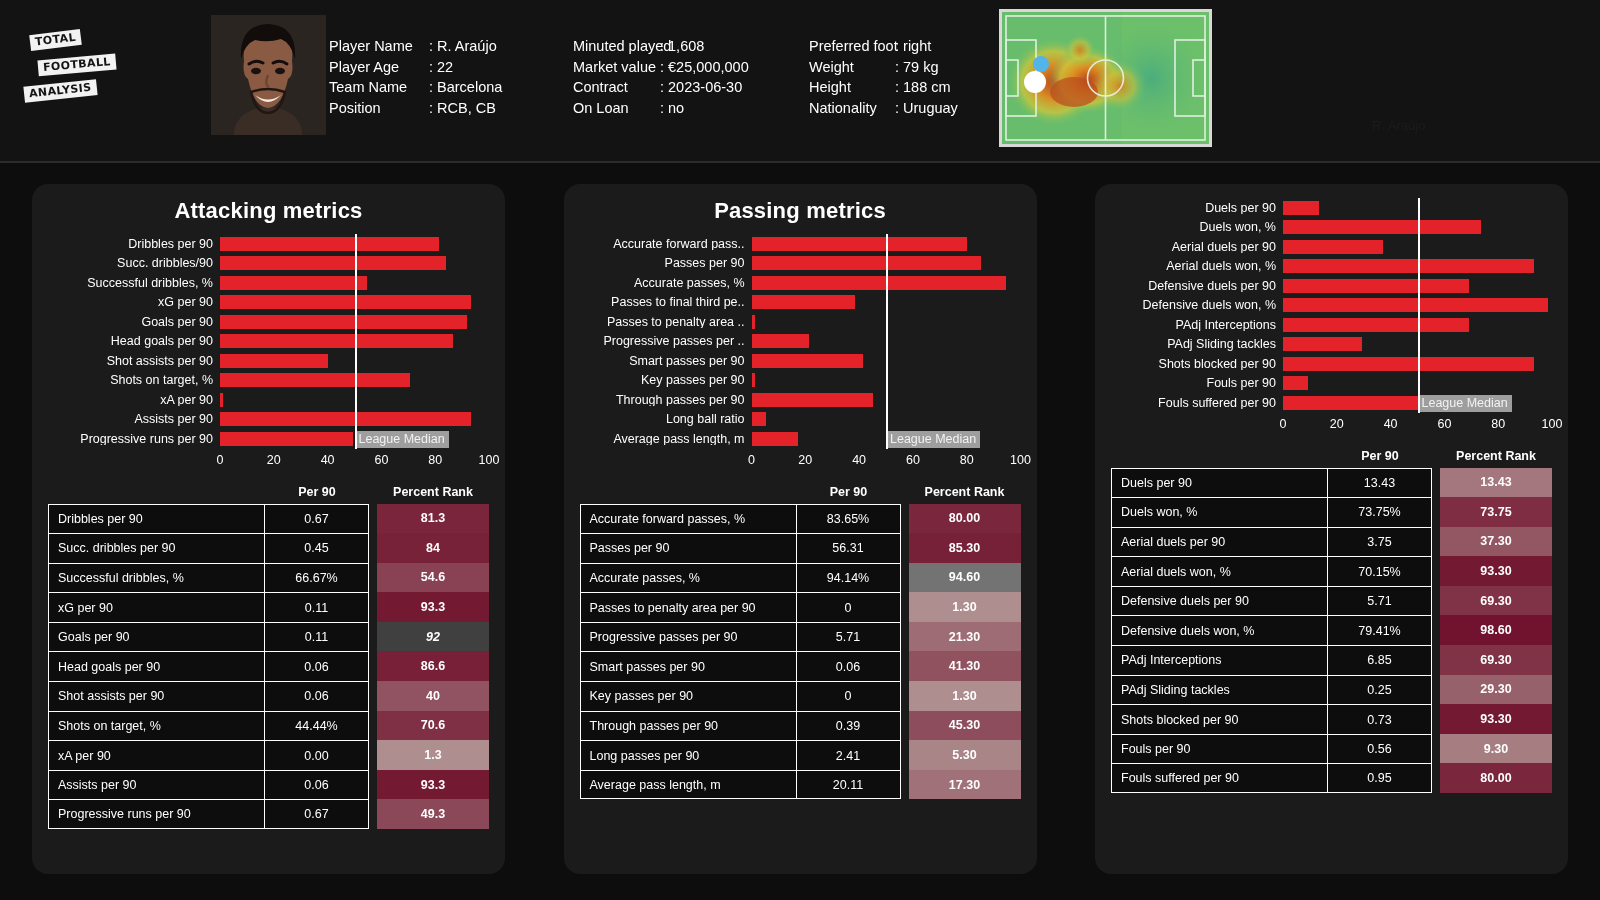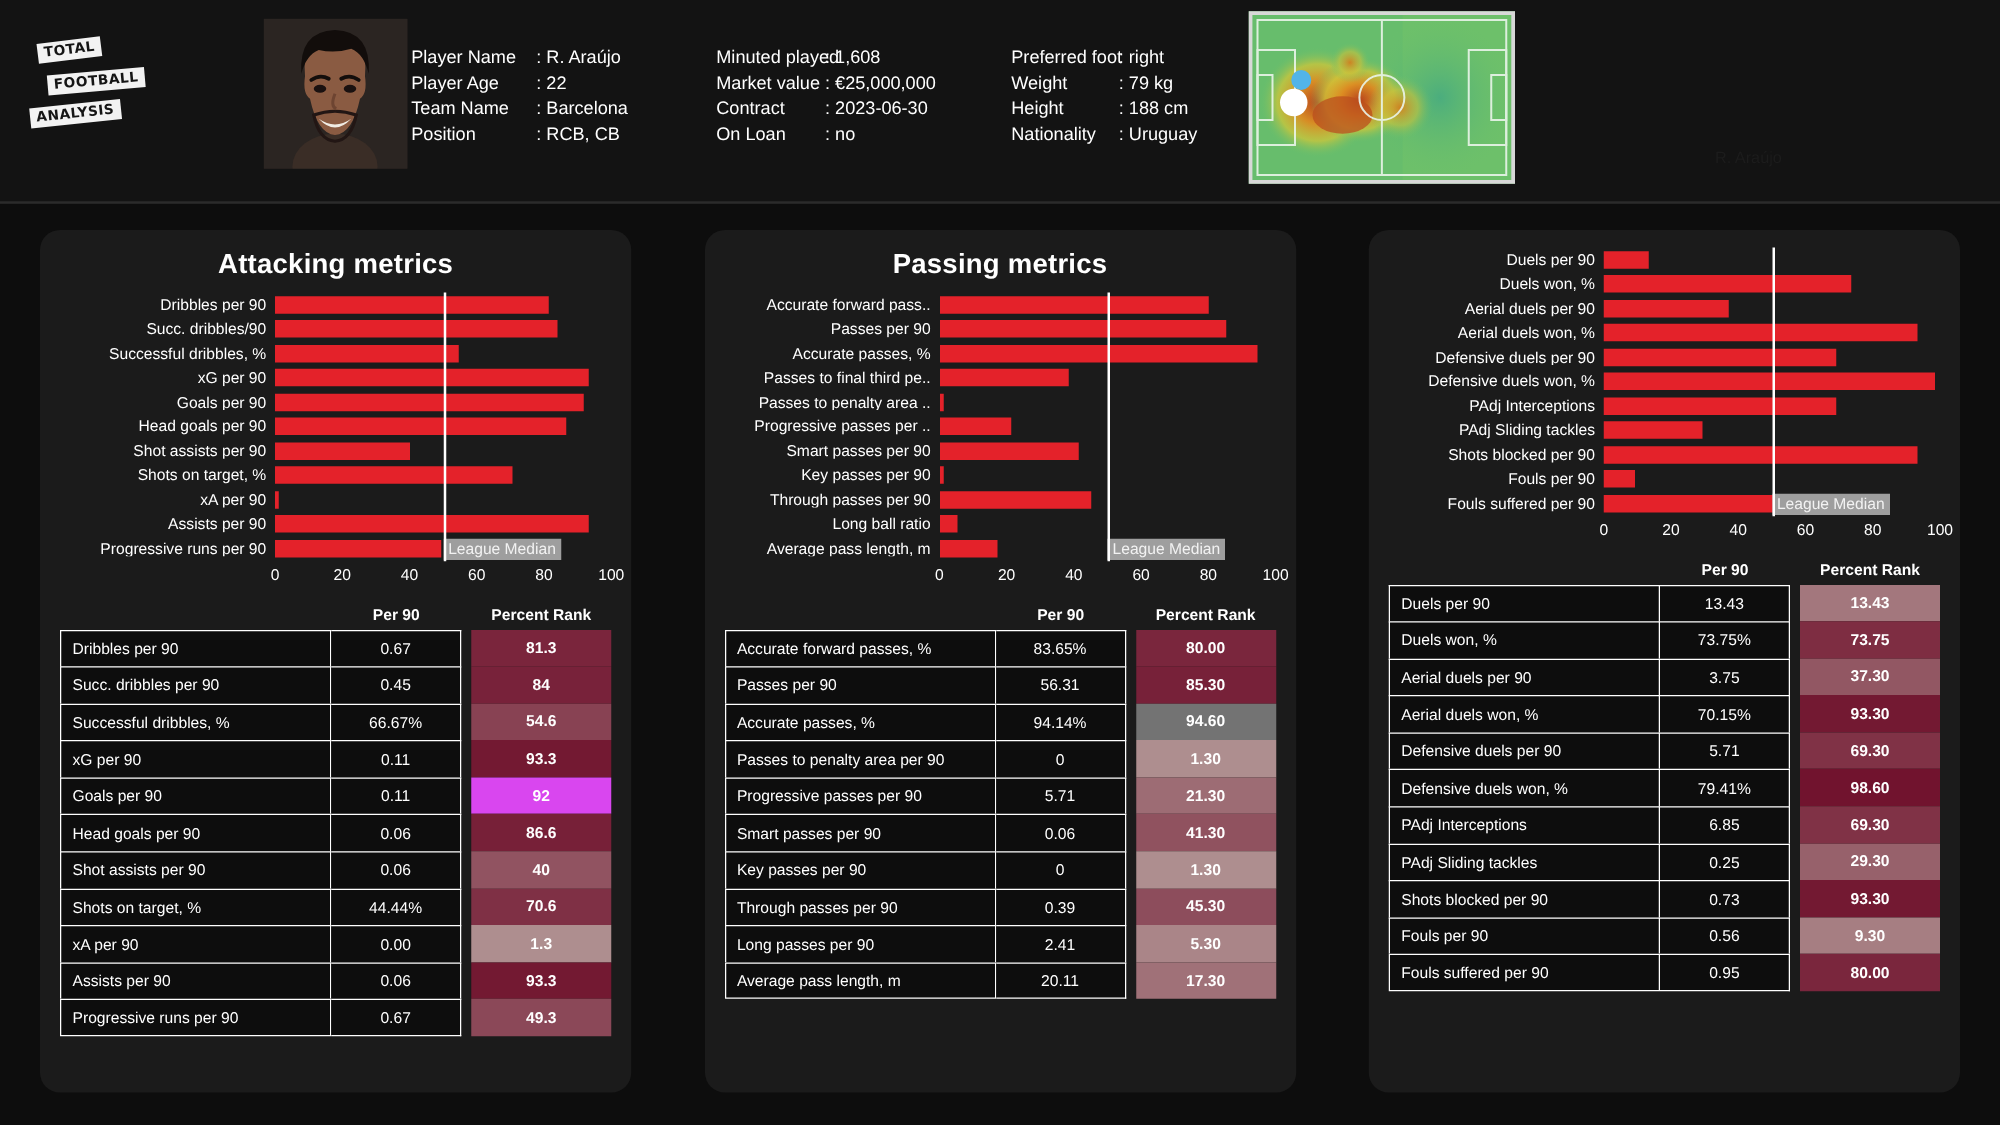--- a/index.html
+++ b/index.html
@@ -437,21 +437,21 @@
         <div class="trow">
           <div class="td-metric">xG per 90</div>
           <div class="td-per90">0.11</div>
           <div class="td-gap"></div>
           <div class="td-rank" style="background: rgb(115, 25, 50);">93.3</div>
         </div>
         <div class="trow">
           <div class="td-metric">Goals per 90</div>
           <div class="td-per90">0.11</div>
           <div class="td-gap"></div>
-          <div class="td-rank" style="background: #d946ef;">92</div>
+          <div class="td-rank" style="background: #404040; font-style: italic;">92</div>
         </div>
         <div class="trow">
           <div class="td-metric">Head goals per 90</div>
           <div class="td-per90">0.06</div>
           <div class="td-gap"></div>
           <div class="td-rank" style="background: rgb(119, 32, 56);">86.6</div>
         </div>
         <div class="trow">
           <div class="td-metric">Shot assists per 90</div>
           <div class="td-per90">0.06</div>

